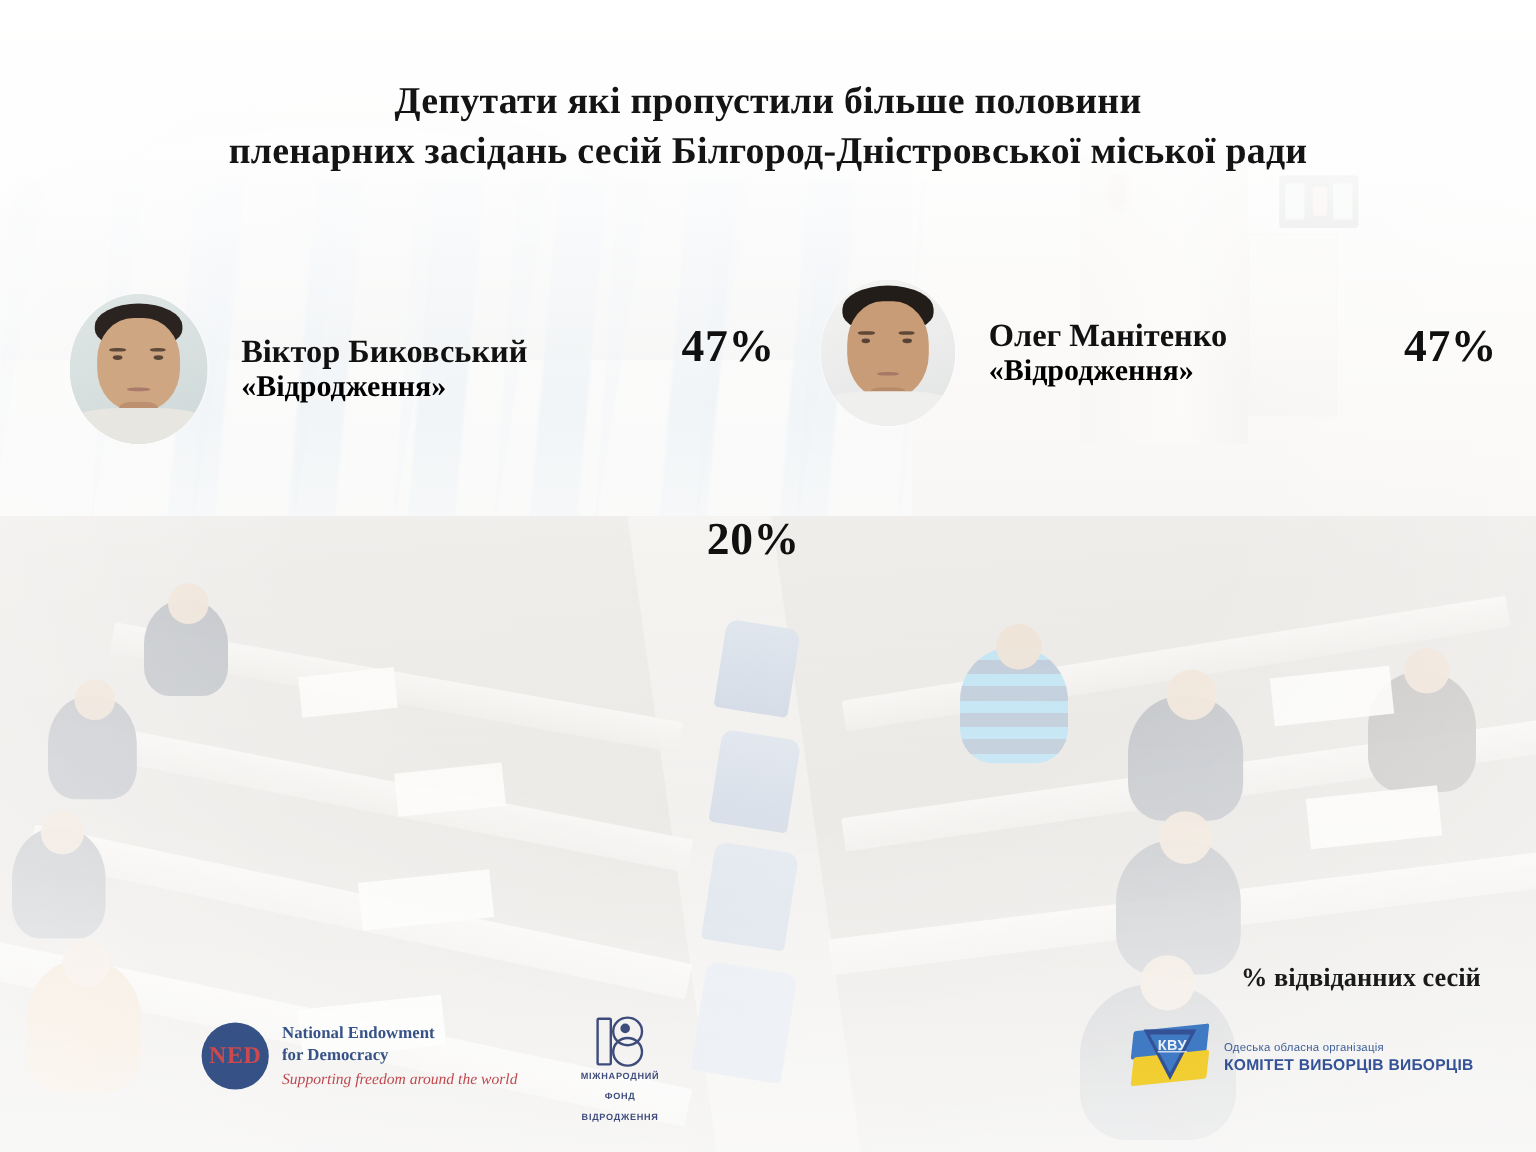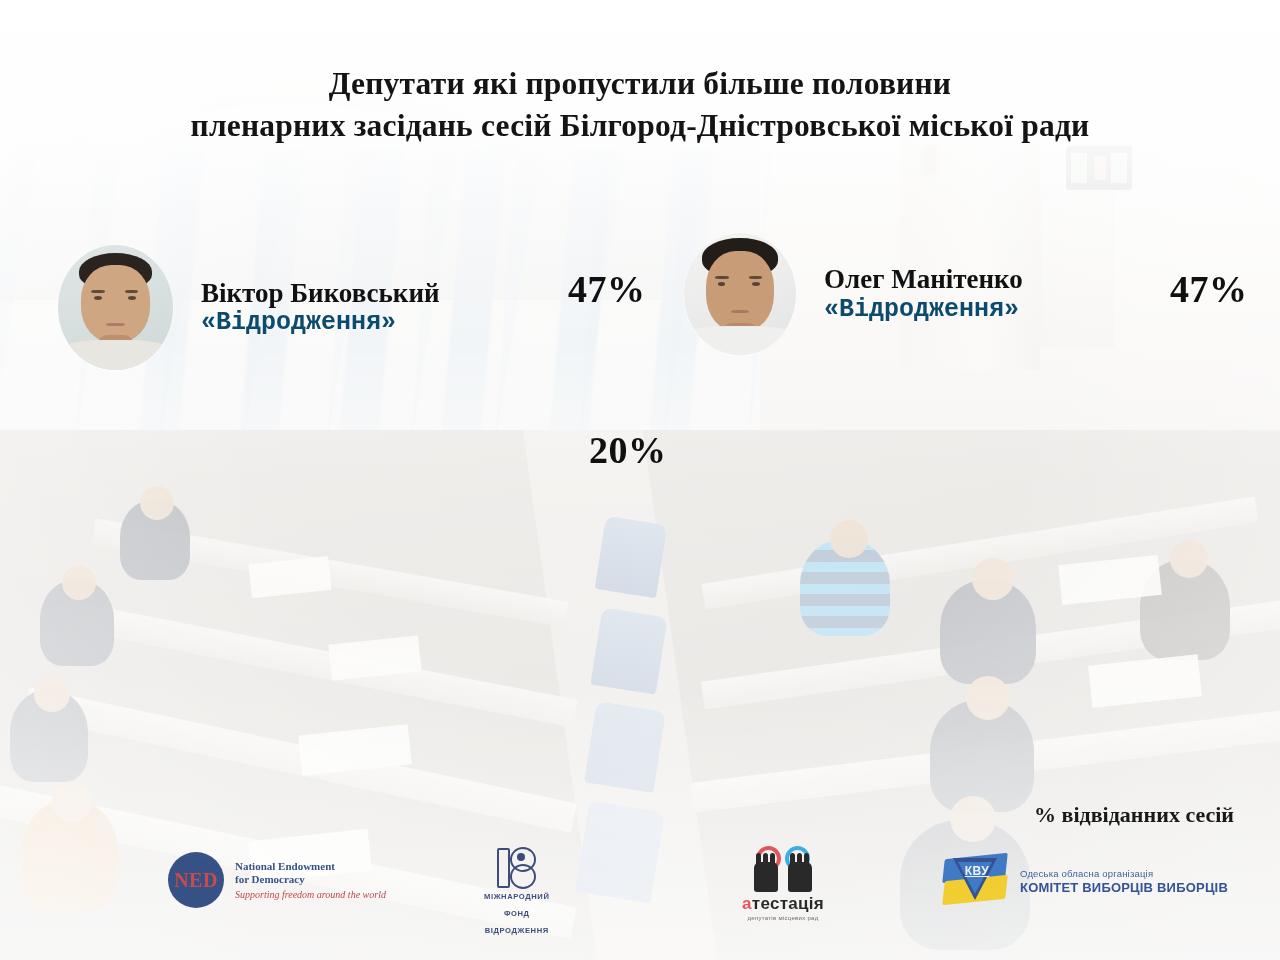--- a/index.html
+++ b/index.html
@@ -99,44 +99,44 @@
   .av-face{position:absolute;border-radius:44% 44% 46% 46%;}
   .av-neck{position:absolute;border-radius:28% 28% 0 0;}
   .av-shirt{position:absolute;left:-6%;right:-6%;bottom:-6%;height:30%;border-radius:40% 40% 0 0;}
   .av-eye{position:absolute;width:7%;height:3.2%;border-radius:50%;background:#3b2d26;opacity:.8;}
   .av-brow{position:absolute;width:12%;height:2.4%;border-radius:40%;background:#3a2b22;opacity:.75;}
   .av-mouth{position:absolute;width:16%;height:2.4%;border-radius:40%;background:#9a6a60;opacity:.7;}
 
   .label{margin-left:28px;color:#121212;}
   .label .name{font-family:"Liberation Serif", serif;font-size:27px;font-weight:700;
     line-height:1.12;color:#111;white-space:nowrap;}
-  .label .party{font-family:Liberation Mono, monospace;font-size:25px;font-weight:700;
-    line-height:1.16;color:#0c4a6e;white-space:nowrap;}
+  .label .party{font-family:Liberation Serif, serif;font-size:25px;font-weight:700;
+    line-height:1.16;color:#000000;white-space:nowrap;}
 
   .pct{position:absolute;font-family:"Liberation Serif", serif;font-size:38px;
     font-weight:700;color:#101010;letter-spacing:.5px;}
 
   .caption{position:absolute;right:46px;top:781px;
     font-family:"Liberation Serif", serif;font-size:22px;font-weight:700;color:#1a1a1a;
     white-space:nowrap;}
 
   
   .logos{position:absolute;left:0;bottom:24px;width:1280px;height:92px;}
   .logo{position:absolute;display:flex;align-items:center;opacity:.9;}
 
   
   .ned{left:168px;top:8px;align-items:center;}
   .ned .circle{width:56px;height:56px;border-radius:50%;background:#22407a;
     display:flex;align-items:center;justify-content:center;flex:none;}
   .ned .circle span{font-family:"Liberation Serif",serif;font-weight:700;font-size:20px;
     color:#c8373c;letter-spacing:.5px;}
   .ned .txt{margin-left:11px;}
-  .ned .l1,.ned .l2{font-family:"Liberation Serif",serif;font-weight:700;font-size:11px;
+  .ned .l1,.ned .l2{font-family:"Liberation Serif",serif;font-weight:700;font-size:14px;
     color:#22407a;line-height:1.22;white-space:nowrap;}
-  .ned .l3{font-family:"Liberation Serif",serif;font-style:italic;font-size:10px;
+  .ned .l3{font-family:"Liberation Serif",serif;font-style:italic;font-size:13px;
     color:#b9353b;margin-top:3px;white-space:nowrap;}
 
   
   .irf{left:484px;top:2px;flex-direction:column;align-items:center;}
   .irf .mark{width:44px;height:40px;position:relative;}
   .irf .mark .bar{position:absolute;left:2px;top:2px;width:9px;height:36px;
     border:2px solid #2a3a6e;border-radius:2px;}
   .irf .mark .o1{position:absolute;left:15px;top:1px;width:22px;height:21px;
     border:2px solid #2a3a6e;border-radius:50%;}
   .irf .mark .o2{position:absolute;left:15px;top:18px;width:22px;height:21px;
@@ -334,38 +334,20 @@
           <div class="bar"></div>
             <div class="o1"></div>
             <div class="o2"></div>
             <div class="dot"></div>
         </div>
         <div class="t">МІЖНАРОДНИЙ</div>
         <div class="t">ФОНД</div>
         <div class="t">ВІДРОДЖЕННЯ</div>
       </div>
 
-      <div class="logo ats">
-        <div class="mark">
-          <div class="ring red"></div>
-          <div class="ring blue"></div>
-          <div class="hand l">
-              <div class="f"></div>
-              <div class="f"></div>
-              <div class="f"></div>
-            </div>
-          <div class="hand r">
-              <div class="f"></div>
-              <div class="f"></div>
-              <div class="f"></div>
-            </div>
-        </div>
-        <div class="word"><em>а</em><span>тестація</span></div>
-        <div class="sub">депутатів місцевих рад</div>
-      </div>
 
       <div class="logo kvu">
         <div class="flag">
           <div class="fb"></div>
             <div class="fy"></div>
           <div class="tri"></div>
             <div class="tri2"></div>
           <div class="abbr">КВУ</div>
         </div>
         <div class="txt">

